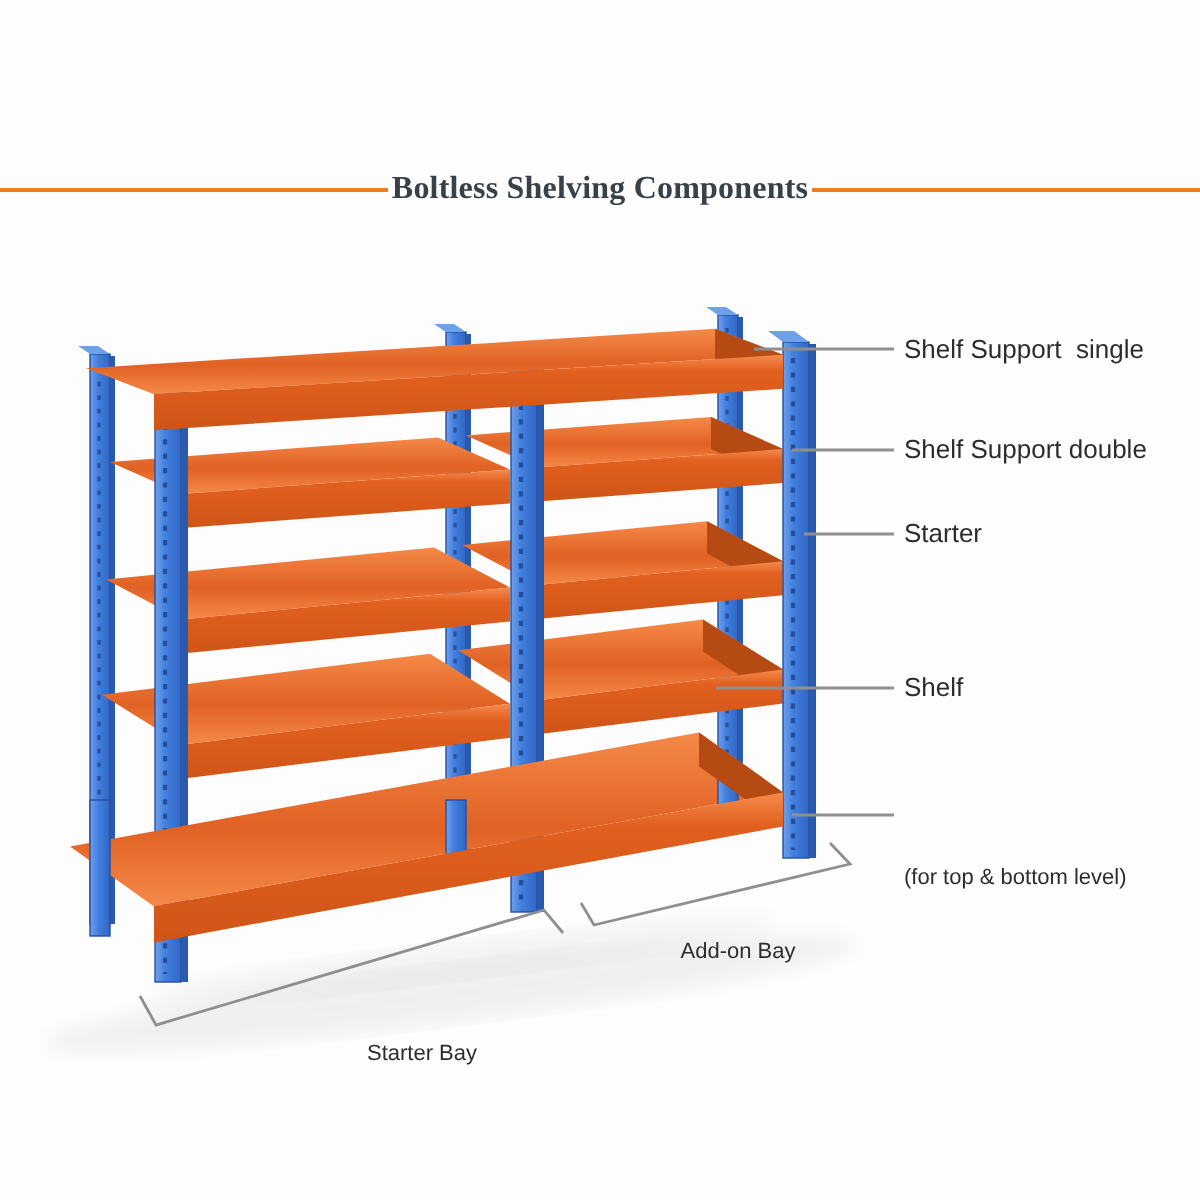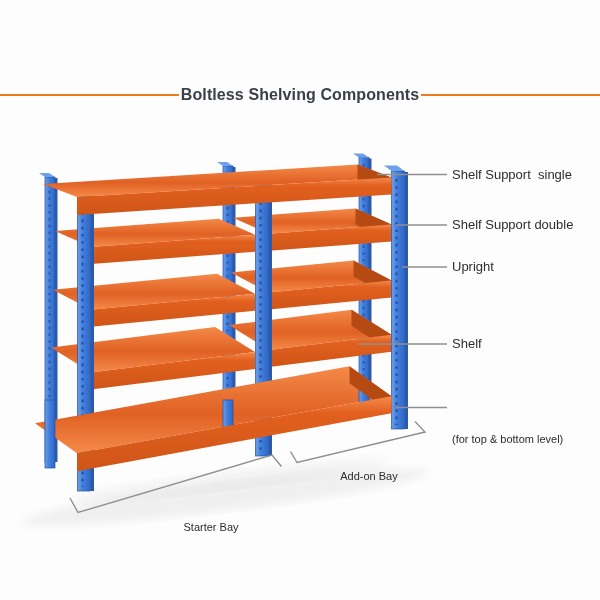--- a/index.html
+++ b/index.html
@@ -8,21 +8,21 @@
     --shelf-top:#e06124; --shelf-top-light:#f58a48;
     --shelf-front:#e2601f; --shelf-front-light:#f58b4c; --shelf-front-dark:#cf5517;
     --shelf-side:#b54a12;
     --upright:#4280df; --upright-hi:#6fa0ea; --upright-lo:#3066c4;
     --upright-dark:#2a5aae; --upright-edge:#25509f; --hole:#1c3c7f;
   }
   html,body{margin:0;padding:0;}
   .stage{position:relative;width:600px;height:600px;background:var(--bg);
     font-family:"Liberation Sans","DejaVu Sans",sans-serif;overflow:hidden;}
   .title-row{position:absolute;top:85px;left:0;right:0;height:20px;
-    display:flex;align-items:center;gap:2px;}
+    display:flex;align-items:center;gap:2px;font-family:Liberation Serif, serif;}
   .title-row .rule{flex:1;height:2px;background:var(--accent);}
   .title-row h1{margin:0;font-size:16px;font-weight:600;letter-spacing:.1px;
     color:var(--title-color);white-space:nowrap;}
   svg.diagram{position:absolute;left:0;top:0;}
   .shelf-top-s{fill:url(#gTop);}
   .shelf-front-s{fill:url(#gFront);}
   .shelf-cap-s{fill:var(--shelf-side);}
   .up-front{fill:url(#gUp);stroke:var(--upright-edge);stroke-width:.7;}
   .up-side{fill:var(--upright-dark);}
   .up-cap{fill:var(--upright-hi);}
@@ -176,21 +176,21 @@
     </g>
 
     <g>
       <polyline class="bracket" points="70,498 78,512.5 272,455 281.5,466.5"></polyline>
       <polyline class="bracket" points="290.5,451.5 297,462.5 425,432 415,421.5"></polyline>
     </g>
   </svg>
 
   <div class="lbl" style="top:166.5px">Shelf Support  single</div>
   <div class="lbl" style="top:217px">Shelf Support double</div>
-  <div class="lbl" style="top:259px">Upright</div>
+  <div class="lbl" style="top:259px">Starter</div>
   <div class="lbl" style="top:336px">Shelf</div>
   <div class="lbl" style="top:399.5px">
     <div class="sub">(for top &amp; bottom level)</div>
   </div>
 
   <div class="bay" style="left:141px;top:521px">Starter Bay</div>
   <div class="bay" style="left:299px;top:469.5px">Add-on Bay</div>
 
 </div>
 

